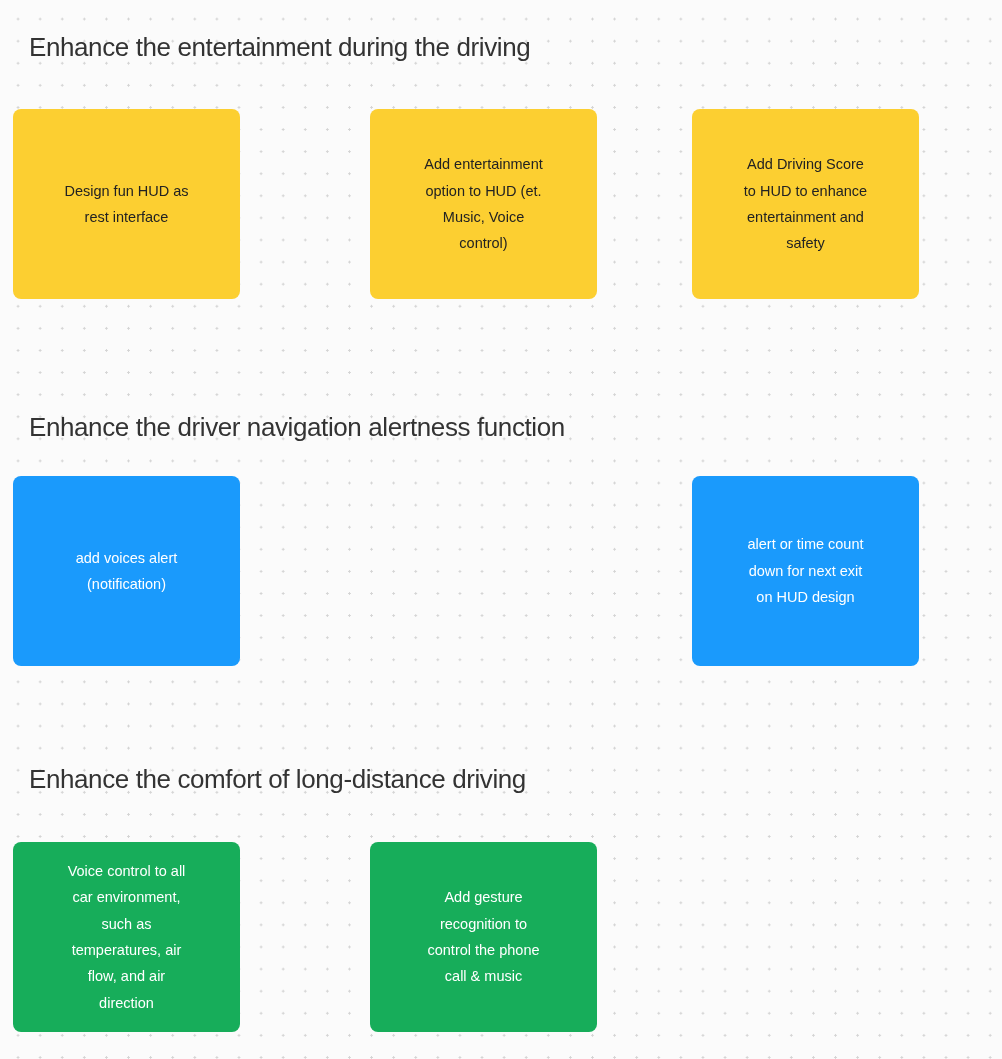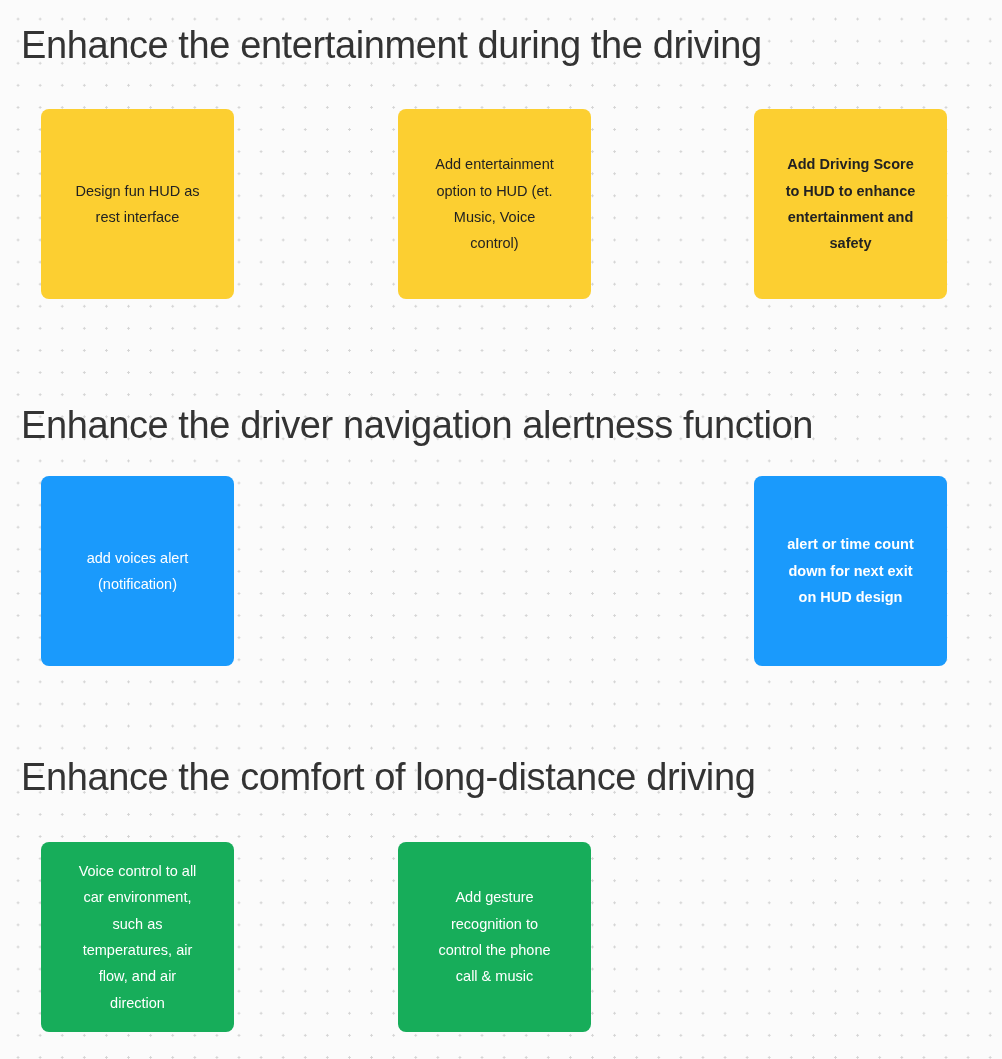--- a/index.html
+++ b/index.html
@@ -27,60 +27,59 @@
 
   .section {
     position: absolute;
     left: 0;
     width: 1002px;
   }
 
   .section-title {
     position: absolute;
     left: 13px;
-    margin: 8px;
-    font-size: 38px;
+    margin: 16px;
+    font-size: 26px;
     font-weight: 400;
     letter-spacing: -0.4px;
     color: #333333;
     white-space: nowrap;
     line-height: 1;
   }
 
   .cards-row {
     position: absolute;
     left: 0;
     width: 1002px;
     height: 190px;
   }
 
   .card {
     position: absolute;
-    width: 193px;
+    width: 227px;
     height: 190px;
     border-radius: 8px;
     display: flex;
     align-items: center;
     justify-content: center;
     box-sizing: border-box;
     padding: 6px 10px;
-    margin-left: 28px;
   }
 
   .card-text {
     font-size: 14.5px;
     line-height: 1.82;
     text-align: center;
     white-space: pre-wrap;
     word-break: normal;
   }
 
   .card.col-0 { left: 13px; }
   .card.col-1 { left: 370px; }
-  .card.col-2 { left: 726px; font-weight: bold; }
+  .card.col-2 { left: 692px; }
 
   
   .section-entertainment { top: 0; height: 360px; }
   .section-entertainment .section-title { top: 18px; }
   .section-entertainment .cards-row { top: 109px; }
 
   .section-navigation { top: 366px; height: 366px; }
   .section-navigation .section-title { top: 32px; }
   .section-navigation .cards-row { top: 110px; }
 

